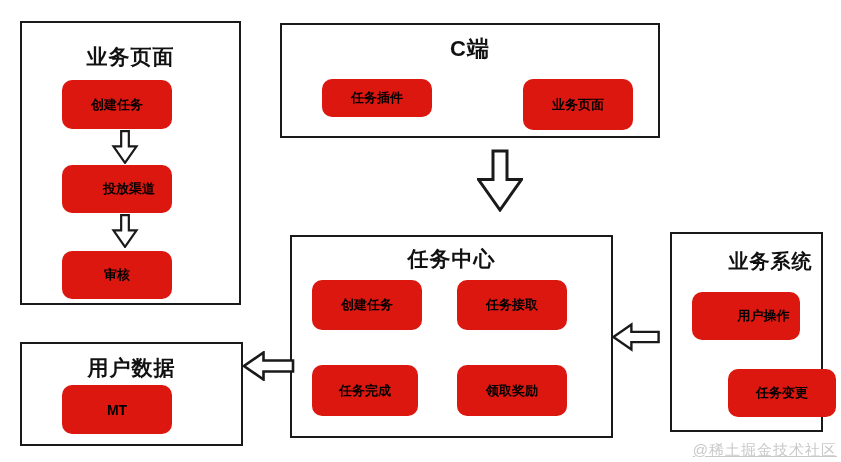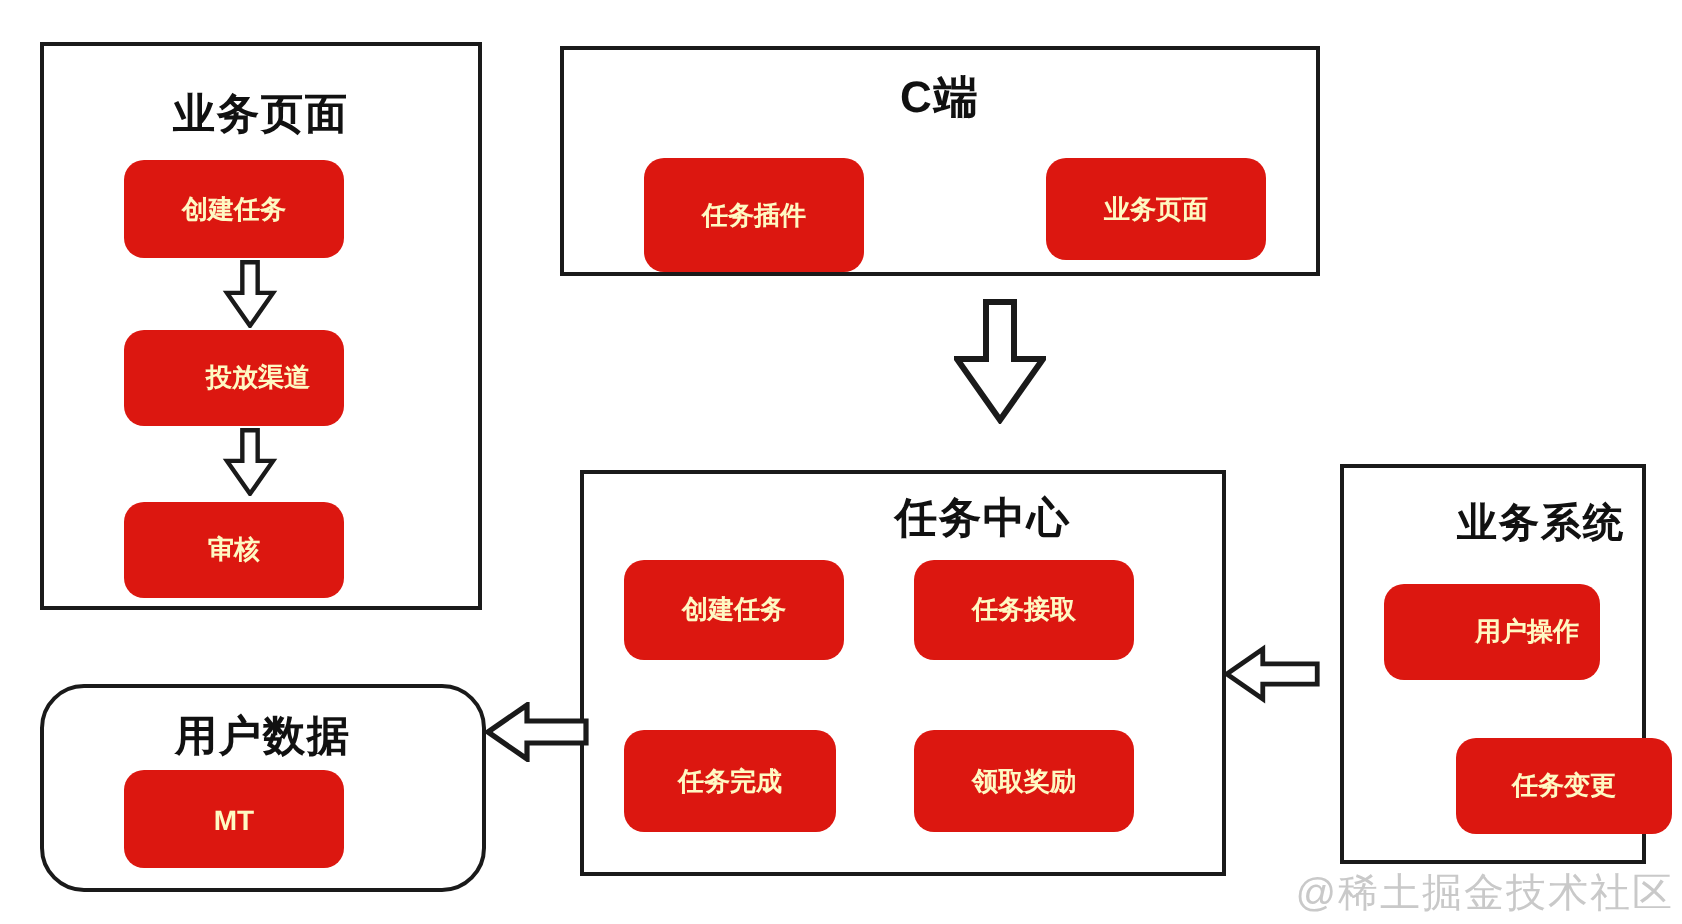--- a/index.html
+++ b/index.html
@@ -24,37 +24,38 @@
     text-align: center;
     font-weight: bold;
     color: #111111;
     letter-spacing: 1px;
     margin: 0;
   }
   .node {
     position: absolute;
     background: #dc1710;
     border-radius: 10px;
-    color: #fef9c3;
+    color: #000000;
     font-weight: bold;
     font-size: 13px;
     display: flex;
     align-items: center;
     justify-content: center;
     box-sizing: border-box;
     text-align: center;
   }
   .arrow { position: absolute; }
   .watermark {
     position: absolute;
     right: 4px;
     bottom: 2px;
-    font-size: 20px;
+    font-size: 15px;
     color: #c9c9c9;
     letter-spacing: 1px;
+    text-decoration: underline;
   }
 </style>
 </head>
 <body>
 
 <div class="canvas">
 
   <section class="box" style="left:20px; top:21px; width:221px; height:284px;">
     <h2 class="box-title" style="top:20px; font-size:21px;">业务页面</h2>
     <div class="node" style="left:40px; top:57px; width:110px; height:49px;">创建任务</div>
@@ -63,50 +64,50 @@
     </svg>
     <div class="node" style="left:40px; top:142px; width:110px; height:48px;padding-left:24px;">投放渠道</div>
     <svg class="arrow" style="left:88px; top:191px;" width="30" height="34" viewBox="0 0 46 62">
       <polygon points="16,2 30,2 30,30 44,30 23,60 2,30 16,30" fill="#ffffff" stroke="#1a1a1a" stroke-width="4"></polygon>
     </svg>
     <div class="node" style="left:40px; top:228px; width:110px; height:48px;">审核</div>
   </section>
 
   <section class="box" style="left:280px; top:23px; width:380px; height:115px;">
     <h2 class="box-title" style="top:9px; font-size:22px;">C端</h2>
-    <div class="node" style="left:40px; top:54px; width:110px; height:57px;">任务插件</div>
+    <div class="node" style="left:40px; top:54px; width:110px; height:38px;">任务插件</div>
     <div class="node" style="left:241px; top:54px; width:110px; height:51px;">业务页面</div>
   </section>
 
   <svg class="arrow" style="left:477px; top:149px;" width="46" height="63" viewBox="0 0 46 62">
     <polygon points="16,1.5 30,1.5 30,30 44.5,30 23,60.5 1.5,30 16,30" fill="#ffffff" stroke="#1a1a1a" stroke-width="3"></polygon>
   </svg>
 
   <section class="box" style="left:290px; top:235px; width:323px; height:203px;">
-    <h2 class="box-title" style="top:8px; font-size:21px;margin-left:40px;">任务中心</h2>
+    <h2 class="box-title" style="top:8px; font-size:21px;">任务中心</h2>
     <div class="node" style="left:20px; top:43px; width:110px; height:50px;">创建任务</div>
     <div class="node" style="left:165px; top:43px; width:110px; height:50px;">任务接取</div>
     <div class="node" style="left:20px; top:128px; width:106px; height:51px;">任务完成</div>
     <div class="node" style="left:165px; top:128px; width:110px; height:51px;">领取奖励</div>
   </section>
 
   <svg class="arrow" style="left:612px; top:322px;" width="48" height="30" viewBox="0 0 52 30">
     <polygon points="50.5,9.5 21,9.5 21,1.5 1.5,15 21,28.5 21,20.5 50.5,20.5" fill="#ffffff" stroke="#1a1a1a" stroke-width="2.6"></polygon>
   </svg>
 
   <svg class="arrow" style="left:242px; top:351px;" width="53" height="30" viewBox="0 0 52 30">
     <polygon points="50.5,9.5 21,9.5 21,1.5 1.5,15 21,28.5 21,20.5 50.5,20.5" fill="#ffffff" stroke="#1a1a1a" stroke-width="2.6"></polygon>
   </svg>
 
   <section class="box" style="left:670px; top:232px; width:153px; height:200px;">
     <h2 class="box-title" style="top:14px; font-size:20px;padding-left:24px;">业务系统</h2>
     <div class="node" style="left:20px; top:58px; width:108px; height:48px;padding-left:35px;">用户操作</div>
     <div class="node" style="left:20px; top:135px; width:108px; height:48px;margin-left:36px;">任务变更</div>
   </section>
 
-  <section class="box" style="left:20px; top:342px; width:223px; height:104px;border-radius:22px;">
+  <section class="box" style="left:20px; top:342px; width:223px; height:104px;">
     <h2 class="box-title" style="top:10px; font-size:21px;">用户数据</h2>
     <div class="node" style="left:40px; top:41px; width:110px; height:49px; font-size:14px;">MT</div>
   </section>
 
   <div class="watermark">@稀土掘金技术社区</div>
 
 </div>
 
 </body></html>

